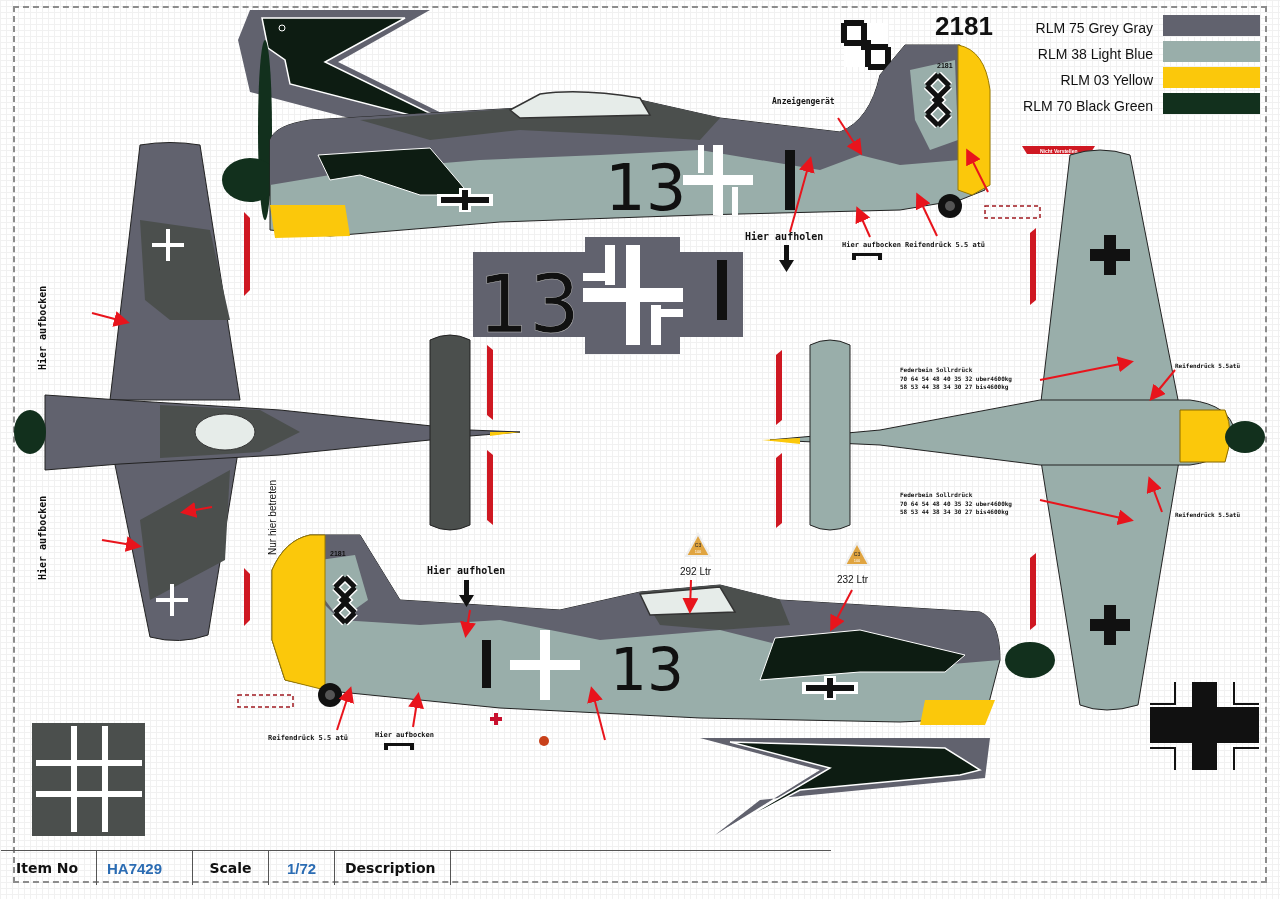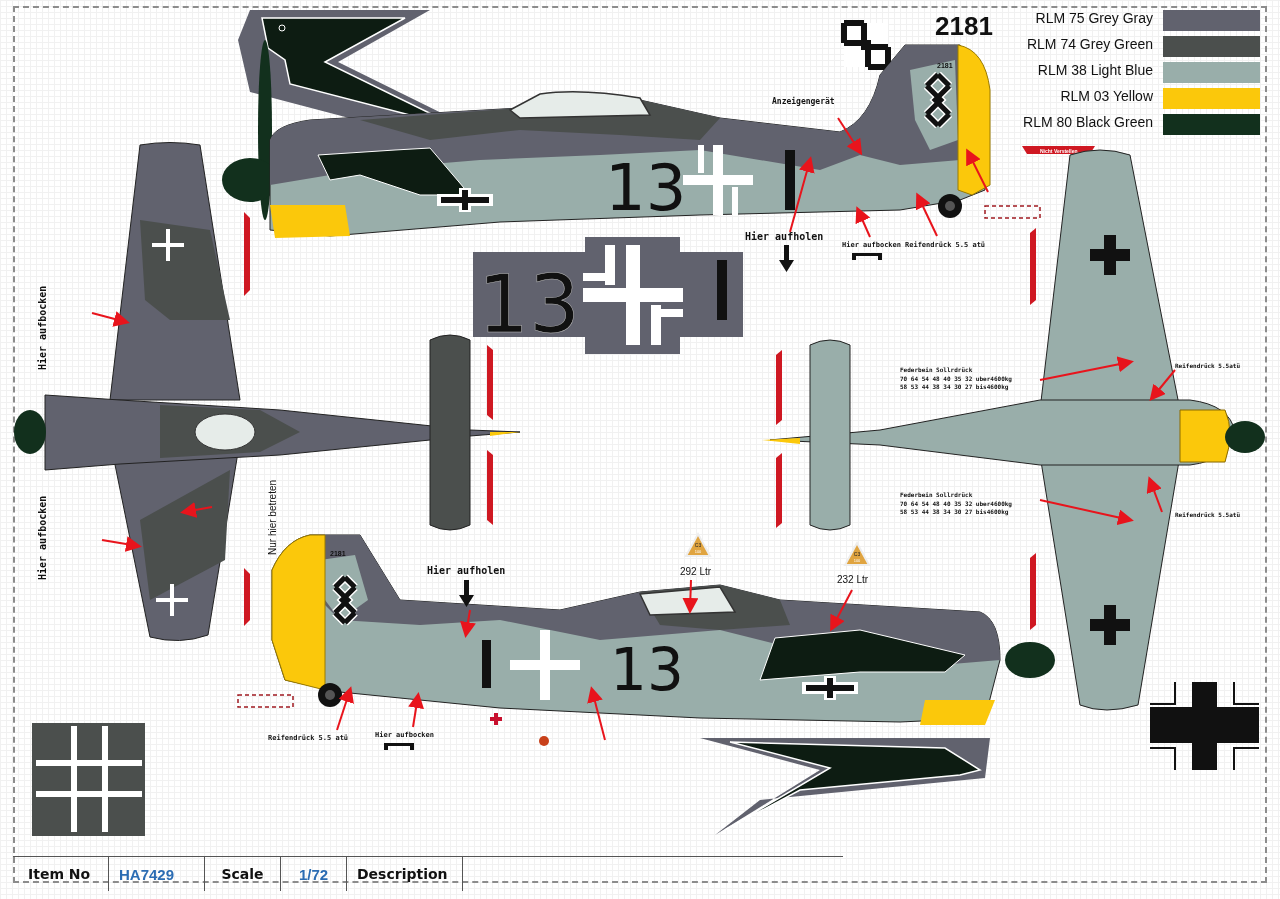--- a/index.html
+++ b/index.html
@@ -3,56 +3,52 @@
 <meta charset="utf-8">
 <style>
   html,body{margin:0;padding:0;background:#fff;}
   body{width:1280px;height:899px;position:relative;overflow:hidden;font-family:"Liberation Sans",sans-serif;}
   .sheet{position:absolute;left:0;top:0;width:1280px;height:899px;
     background-image:linear-gradient(#f1f1f1 1px,transparent 1px),linear-gradient(90deg,#f1f1f1 1px,transparent 1px);
     background-size:6px 6px;}
   .frame{position:absolute;left:13px;top:6px;width:1254px;height:877px;border:2px dashed #8c8c8c;box-sizing:border-box;}
   .logo{position:absolute;left:30px;top:20px;width:80px;height:60px;}
   .legend{position:absolute;left:1000px;top:10px;width:260px;}
-  .legend-row{display:flex;align-items:flex-start;justify-content:flex-end;height:26px;}
+  .legend-row{display:flex;align-items:flex-end;justify-content:flex-end;height:26px;}
   .legend-label{font-size:14px;color:#111;margin-right:10px;white-space:nowrap;}
   .legend-swatch{width:97px;height:21px;}
   .art{position:absolute;left:0;top:0;}
-  .bottom-bar{position:absolute;left:13px;top:850px;width:830px;height:34px;display:flex;border-top:1px solid #555;margin-top:6px;}
+  .bottom-bar{position:absolute;left:1px;top:850px;width:830px;height:34px;display:flex;border-top:1px solid #555;}
   .cell{display:flex;align-items:center;padding:0 10px;border-right:1px solid #555;font-size:15px;}
   .cell.head{font-weight:bold;color:#111;font-family:"DejaVu Sans",sans-serif;font-size:14px;}
   .cell.val{color:#2b6cb3;font-weight:bold;}
   .cell.last{border-right:none;}
 </style>
 </head>
 <body>
 
 <div class="sheet">
   <div class="frame"></div>
 
 
   <div class="legend">
     <div class="legend-row">
       <span class="legend-label">RLM 75 Grey Gray</span>
       <span class="legend-swatch" style="background:#61626e"></span>
-    </div>
-    <div class="legend-row">
-      <span class="legend-label">RLM 74 Grey Green</span>
-      <span class="legend-swatch" style="background:#4b4f4d"></span>
     </div>
     <div class="legend-row">
       <span class="legend-label">RLM 38 Light Blue</span>
       <span class="legend-swatch" style="background:#99aeaa"></span>
     </div>
     <div class="legend-row">
       <span class="legend-label">RLM 03 Yellow</span>
       <span class="legend-swatch" style="background:#fbc80b"></span>
     </div>
     <div class="legend-row">
-      <span class="legend-label">RLM 80 Black Green</span>
+      <span class="legend-label">RLM 70 Black Green</span>
       <span class="legend-swatch" style="background:#12301d"></span>
     </div>
   </div>
 
   <svg class="art" width="1280" height="899" viewBox="0 0 1280 899">
     <defs>
       <g id="balken-white">
         <rect x="-3" y="-22" width="6" height="44" fill="#fff"></rect>
         <rect x="-22" y="-3" width="44" height="6" fill="#fff"></rect>
         <rect x="-22" y="-22" width="3" height="16" fill="#fff" transform="translate(0,0)"></rect>

